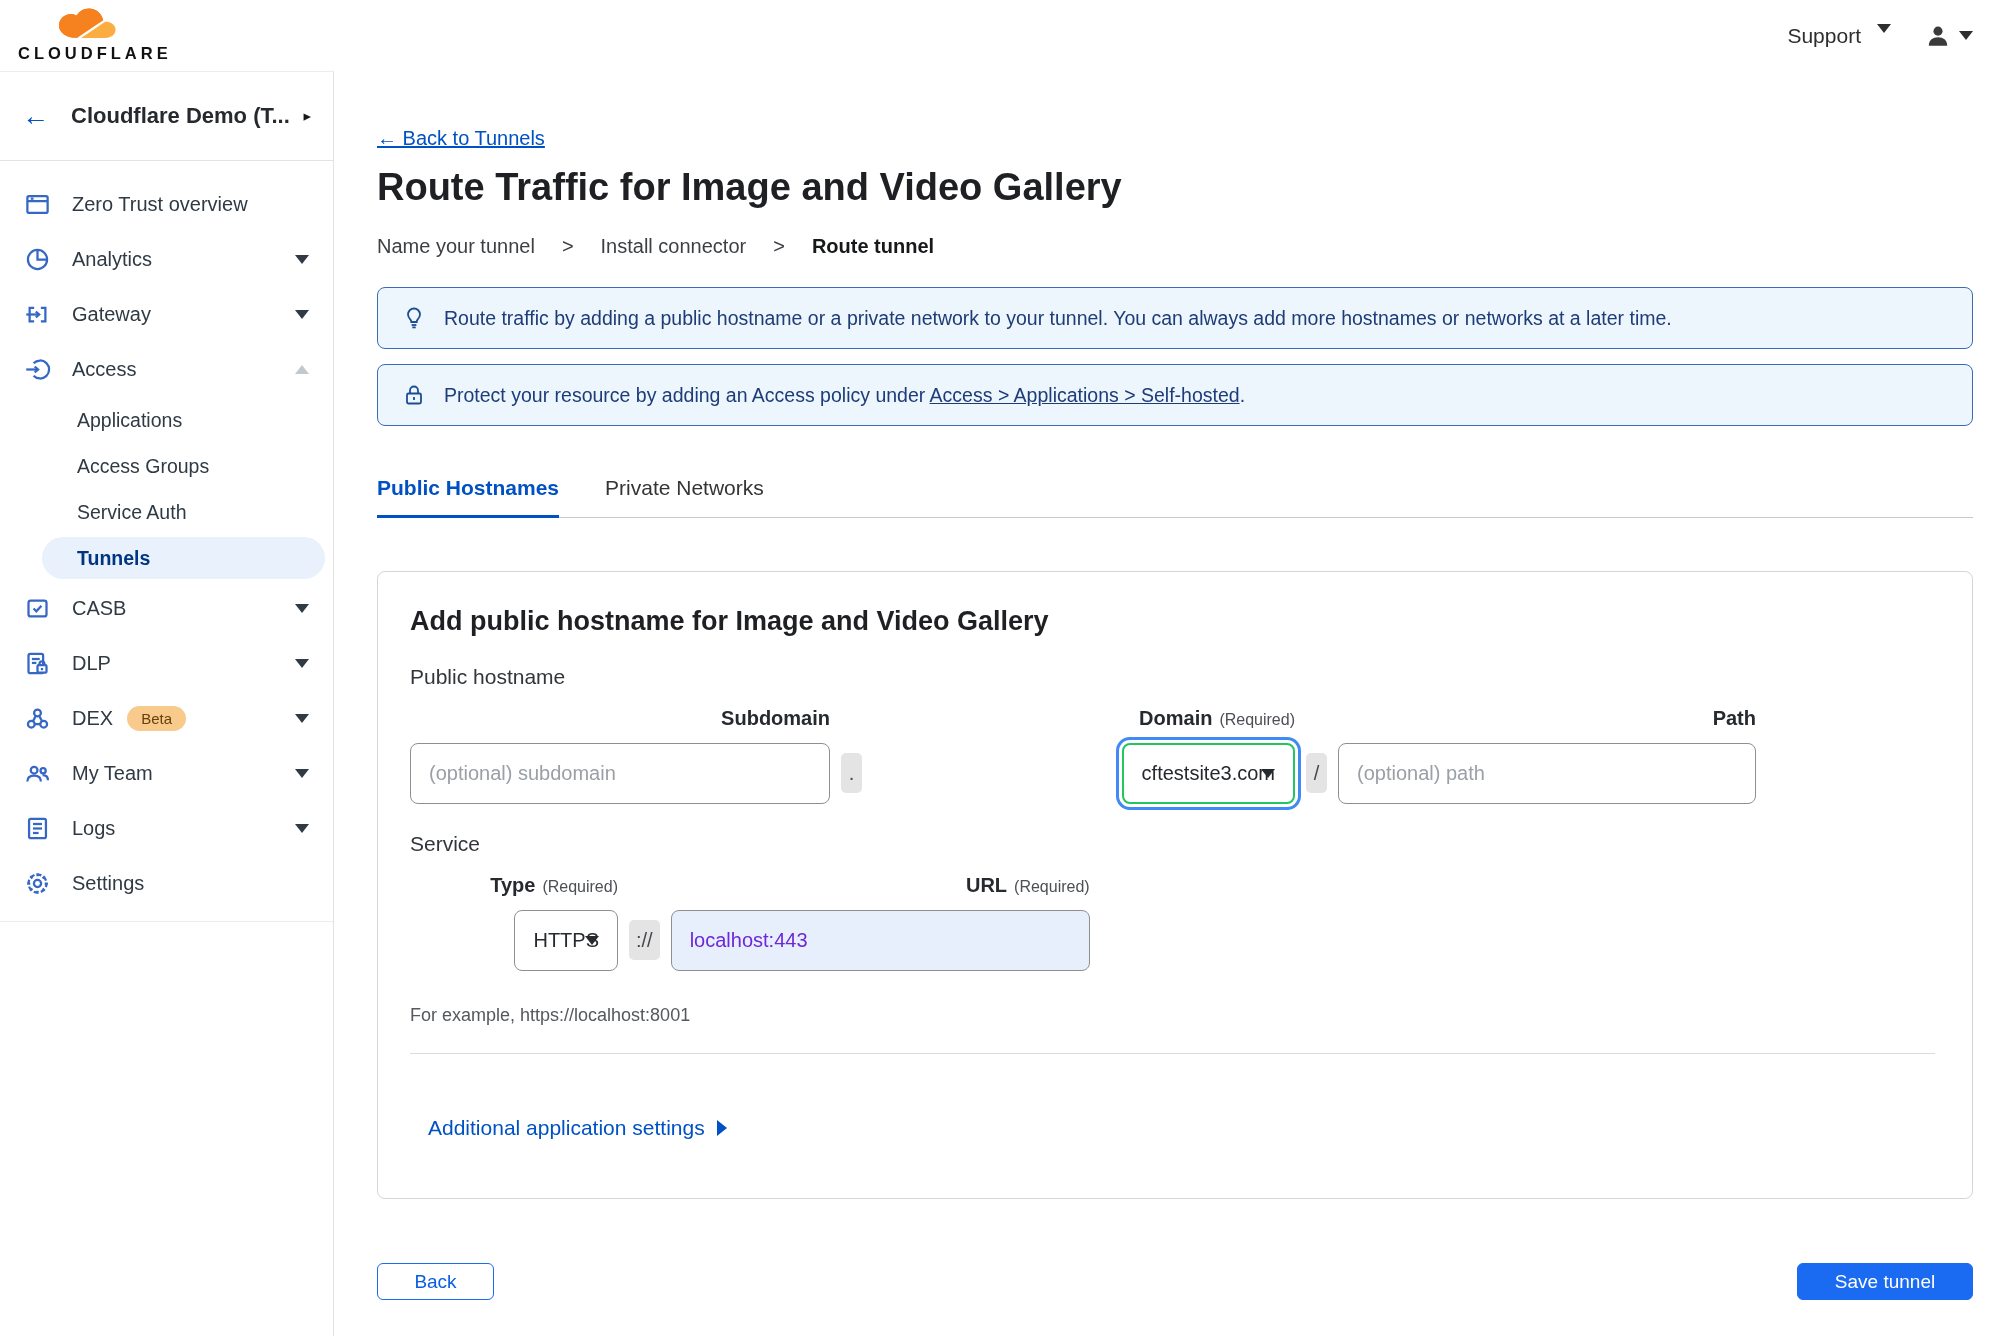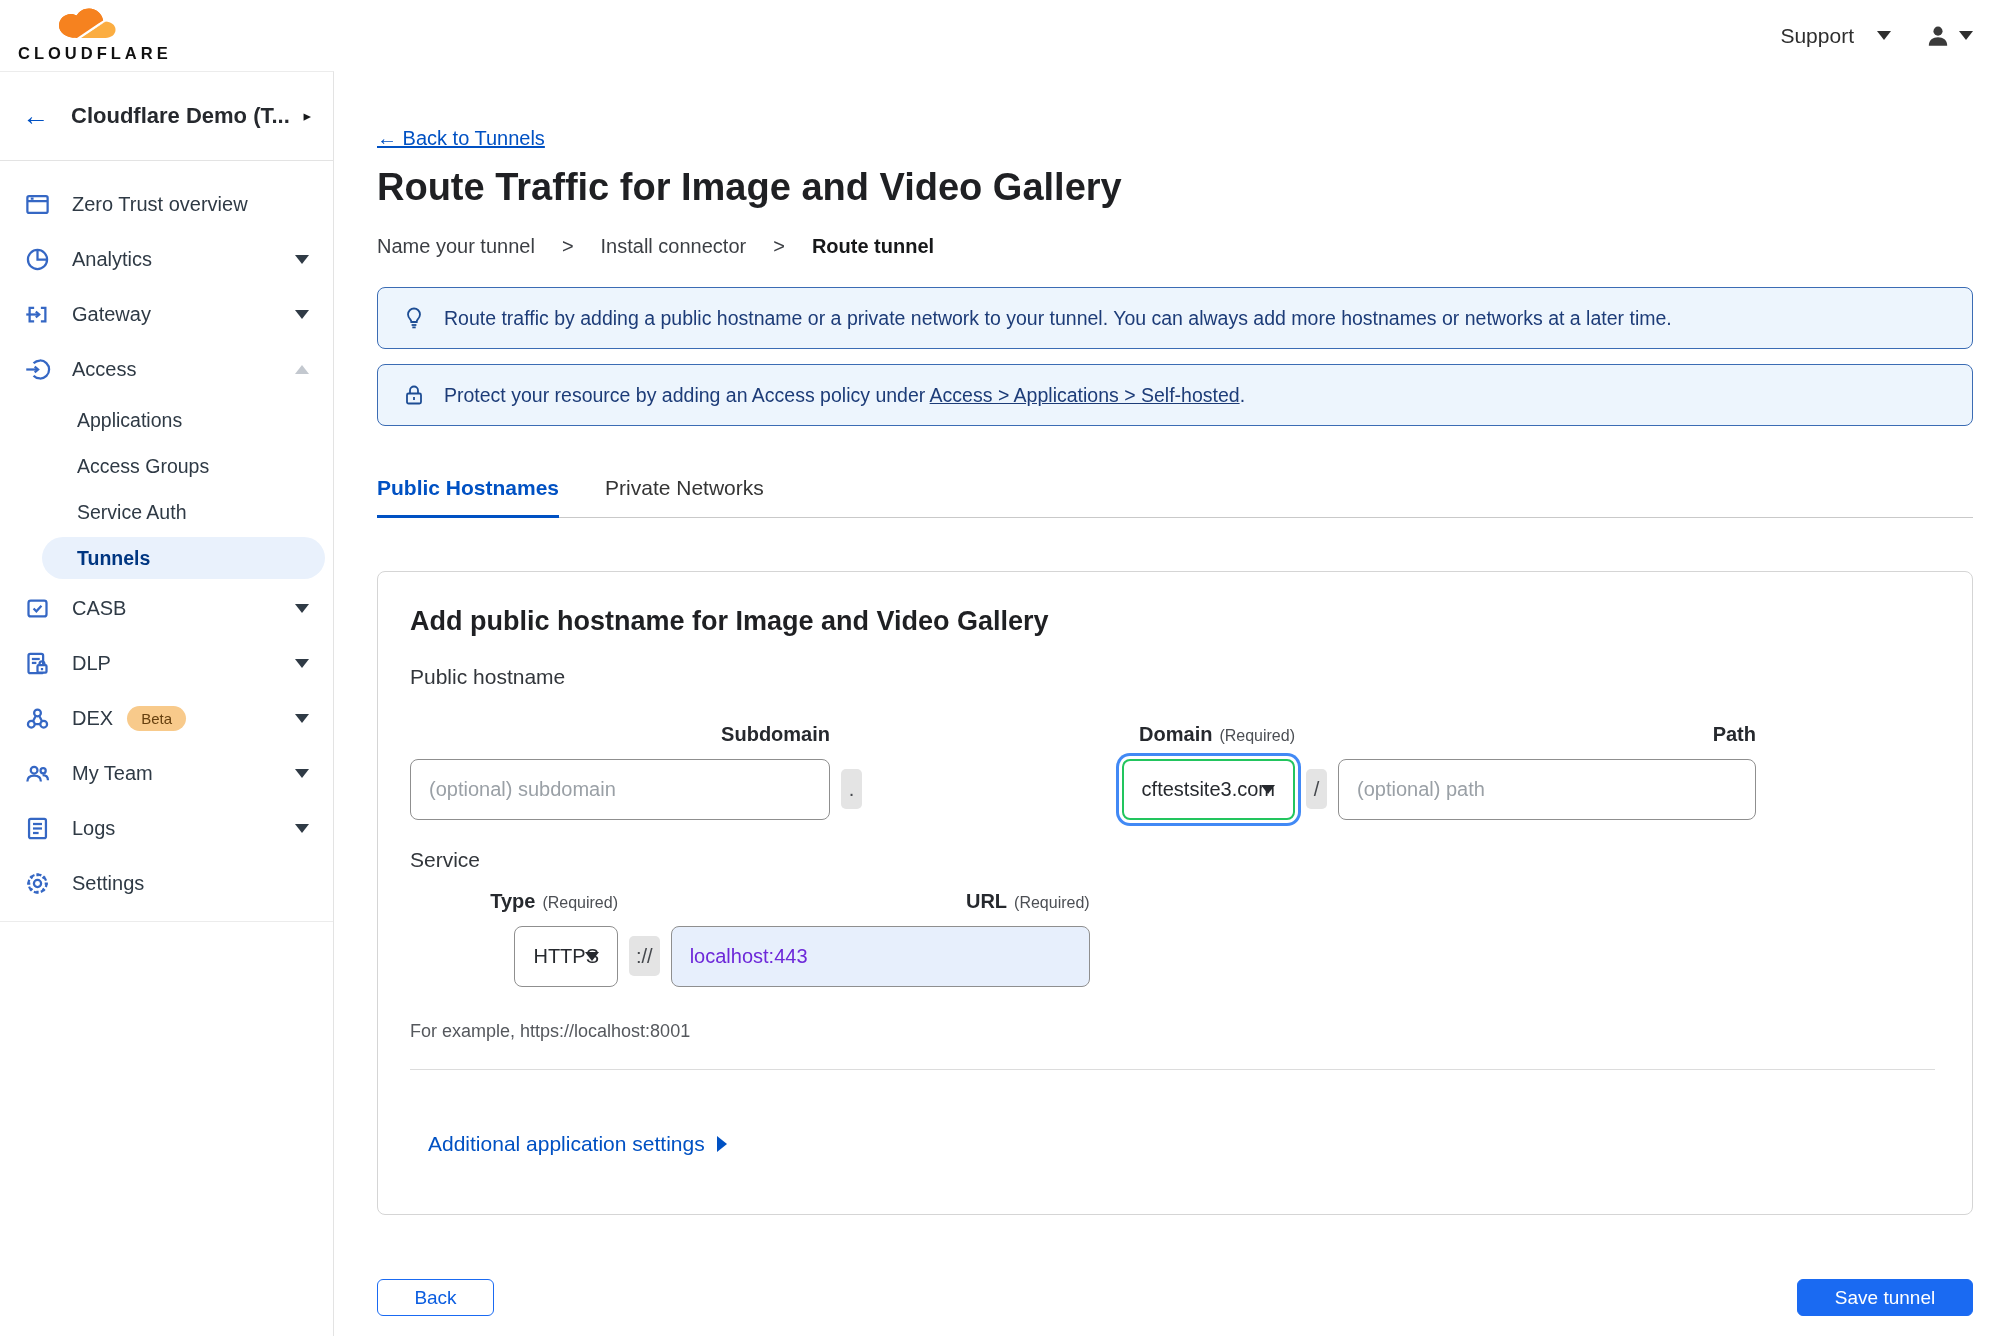--- a/index.html
+++ b/index.html
@@ -6,21 +6,21 @@
   html,body { width:1999px; height:1336px; background:#fff;
     font-family:"Liberation Sans", sans-serif; color:#2f3a45; overflow:hidden; }
 
   
   .header { position:absolute; top:0; left:0; width:1999px; height:71px;
     display:flex; align-items:center; justify-content:space-between;
     padding:0 26px 0 18px; background:#fff; }
   .logo { display:flex; flex-direction:column; align-items:center; gap:2px; }
   .logo-text { font-size:16.5px; font-weight:800; letter-spacing:4px; color:#111; }
   .header-right { display:flex; align-items:center; gap:34px; }
-  .support { display:flex; align-items:center; gap:23px; font-size:21px; color:#2e2e2e; cursor:pointer; }
+  .support { display:flex; align-items:flex-start; gap:16px; font-size:21px; color:#2e2e2e; cursor:pointer; }
   .tri-down { width:0; height:0; border-left:7px solid transparent; border-right:7px solid transparent;
     border-top:9px solid #2e2e2e; }
   .user-menu { display:flex; align-items:center; gap:8px; cursor:pointer; }
 
   
   .sidebar { position:absolute; top:71px; left:0; width:334px; height:1265px;
     background:#fff; border-right:1px solid #e3e3e3; border-top:1px solid #ececec; }
   .team-row { height:89px; display:flex; align-items:center; padding:0 22px;
     border-bottom:1px solid #e3e3e3; }
   .team-back { color:#0051c3; font-size:27px; cursor:pointer; line-height:1; }
@@ -336,21 +336,21 @@
       <div class="field-col" style="width:422px;">
         <div class="field-label">
           <span>Domain</span><span class="req">(Required)</span>
         </div>
         <div class="selectbox focused">
           <span>cftestsite3.com</span>
           <span class="tri-down"></span>
         </div>
       </div>
       <div class="sep-box">/</div>
-      <div class="field-col" style="width:418px;margin-top:16px;">
+      <div class="field-col" style="width:418px;">
         <div class="field-label">Path</div>
         <input class="tf" type="text" placeholder="(optional) path" style="">
       </div>
     </div>
 
     <div class="group-label" style="">Service</div>
 
     <div class="field-row">
       <div class="field-col" style="width:208px;">
         <div class="field-label">

